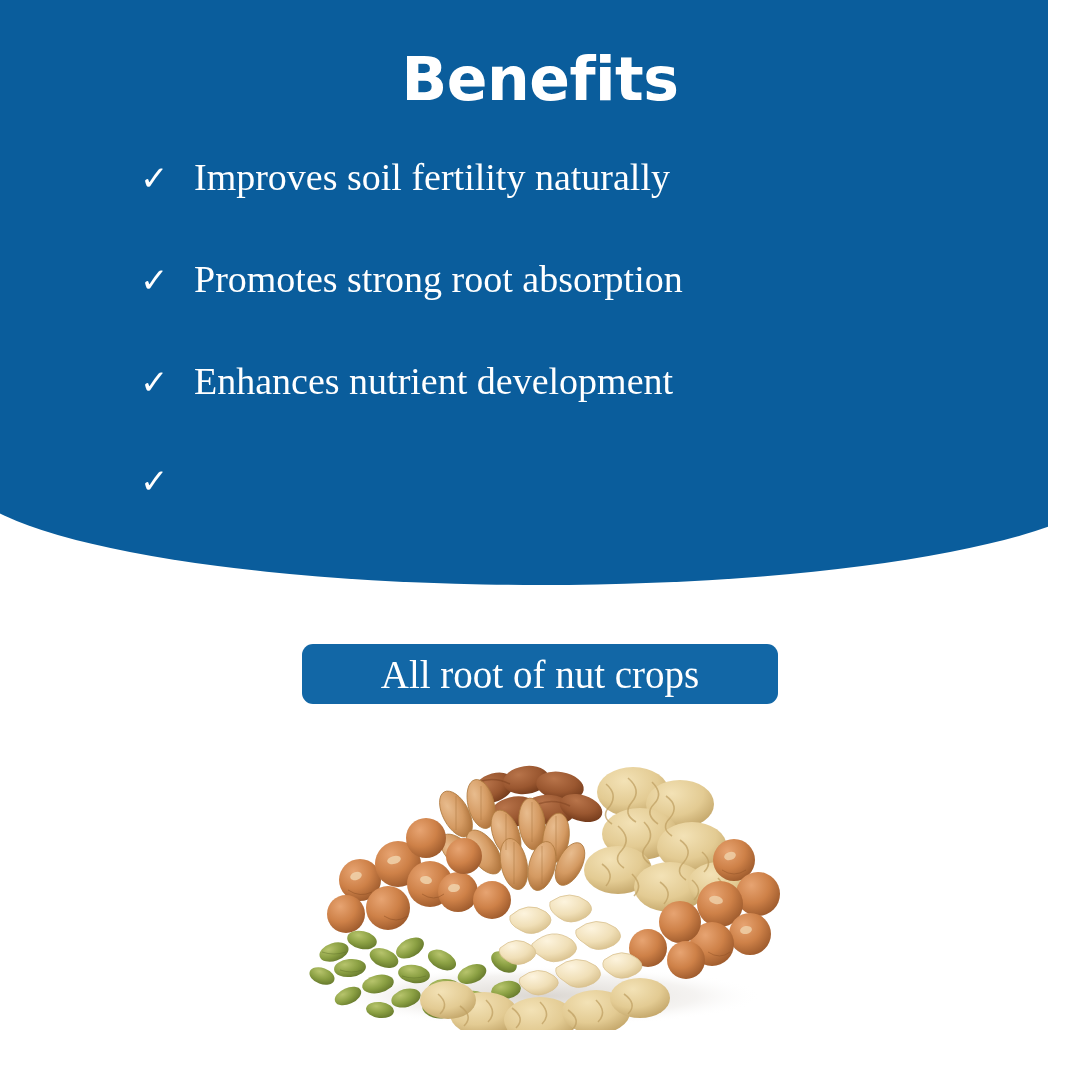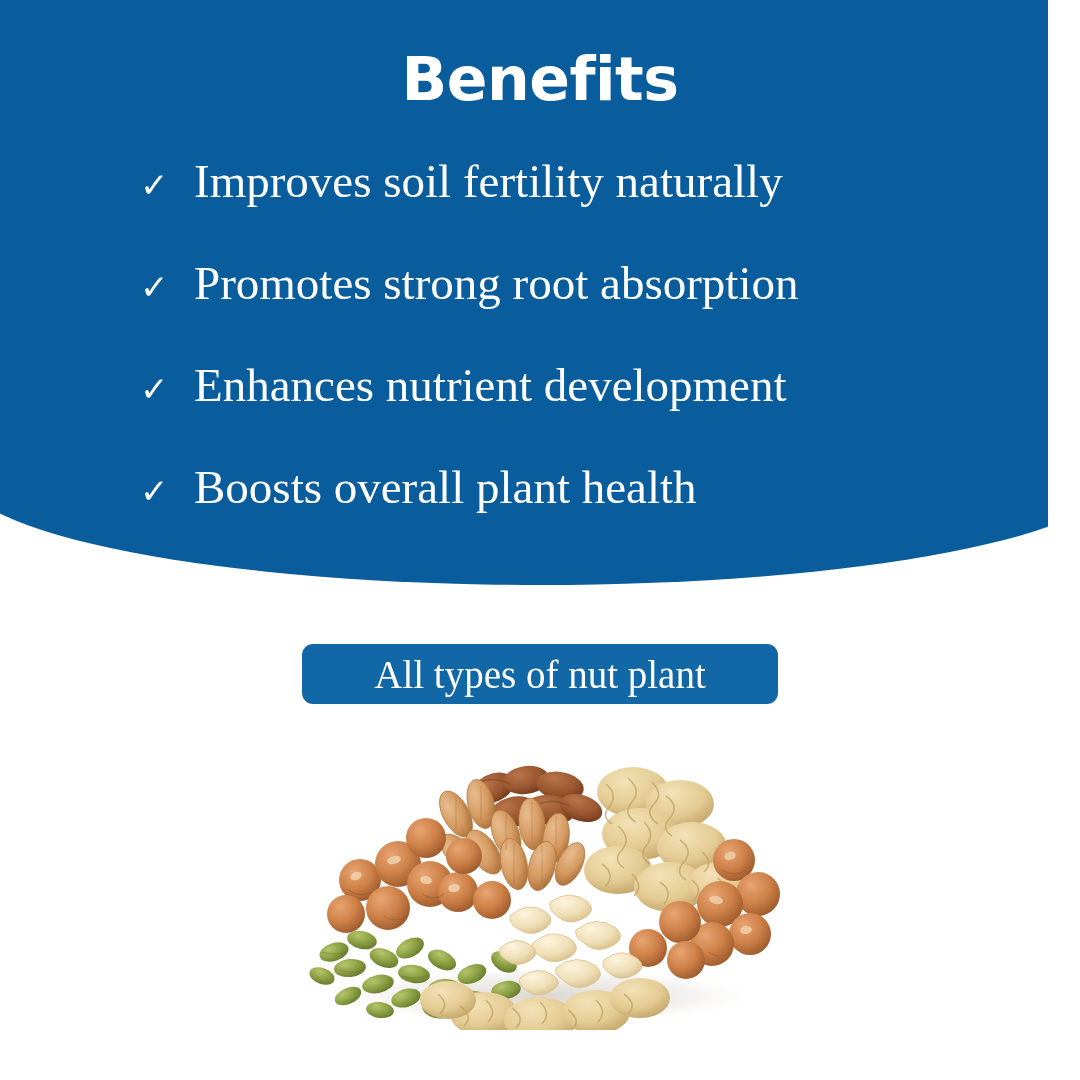--- a/index.html
+++ b/index.html
@@ -75,21 +75,21 @@
     color: #ffffff;
     font-family: "DejaVu Sans", sans-serif;
     font-size: 34px;
     line-height: 1;
   }
 
   .benefit-text {
     flex: 1 1 auto;
     color: #ffffff;
     font-family: "Liberation Serif", serif;
-    font-size: 47px;
+    font-size: 38px;
     line-height: 1;
     white-space: nowrap;
   }
 
   
   .crop-badge {
     position: absolute;
     left: 302px;
     top: 644px;
     width: 476px;
@@ -140,27 +140,26 @@
         <span class="benefit-text">Promotes strong root absorption</span>
       </div>
 
       <div class="benefit-item">
         <span class="check-icon">✓</span>
         <span class="benefit-text">Enhances nutrient development</span>
       </div>
 
       <div class="benefit-item">
         <span class="check-icon">✓</span>
-        <span class="benefit-text">Boosts overall plant health</span>
       </div>
 
     </div>
   </div>
 
-  <div class="crop-badge">All types of nut plant</div>
+  <div class="crop-badge">All root of nut crops</div>
 
   <div class="nut-figure">
     <svg viewBox="0 0 506 278" xmlns="http://www.w3.org/2000/svg" aria-label="mixed nuts">
       <defs>
         <radialGradient id="gHaz" cx="35%" cy="30%" r="75%">
           <stop offset="0%" stop-color="#e7a472"></stop>
           <stop offset="55%" stop-color="#ce8148"></stop>
           <stop offset="100%" stop-color="#9d5a2c"></stop>
         </radialGradient>
         <radialGradient id="gAlm" cx="35%" cy="28%" r="78%">

